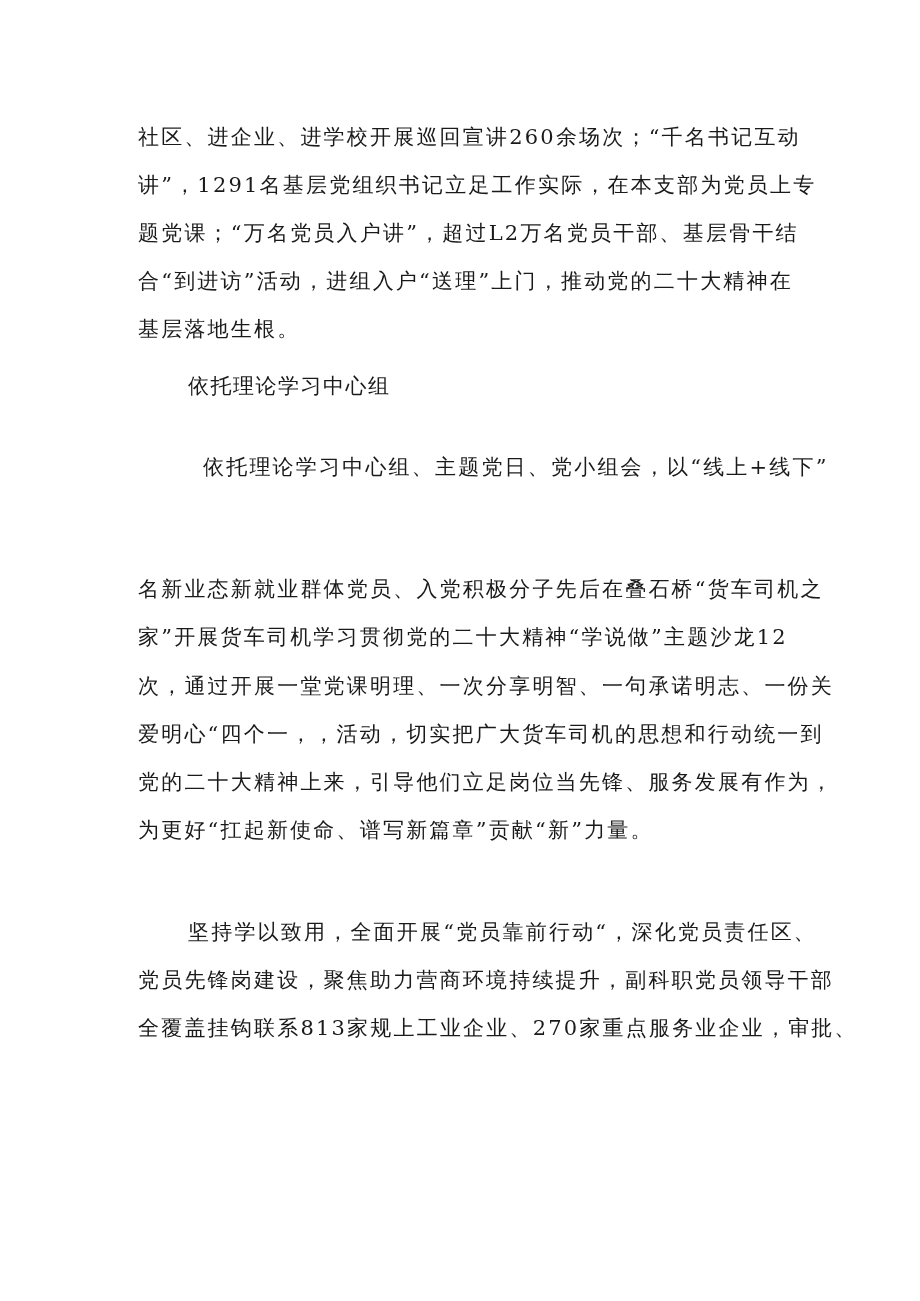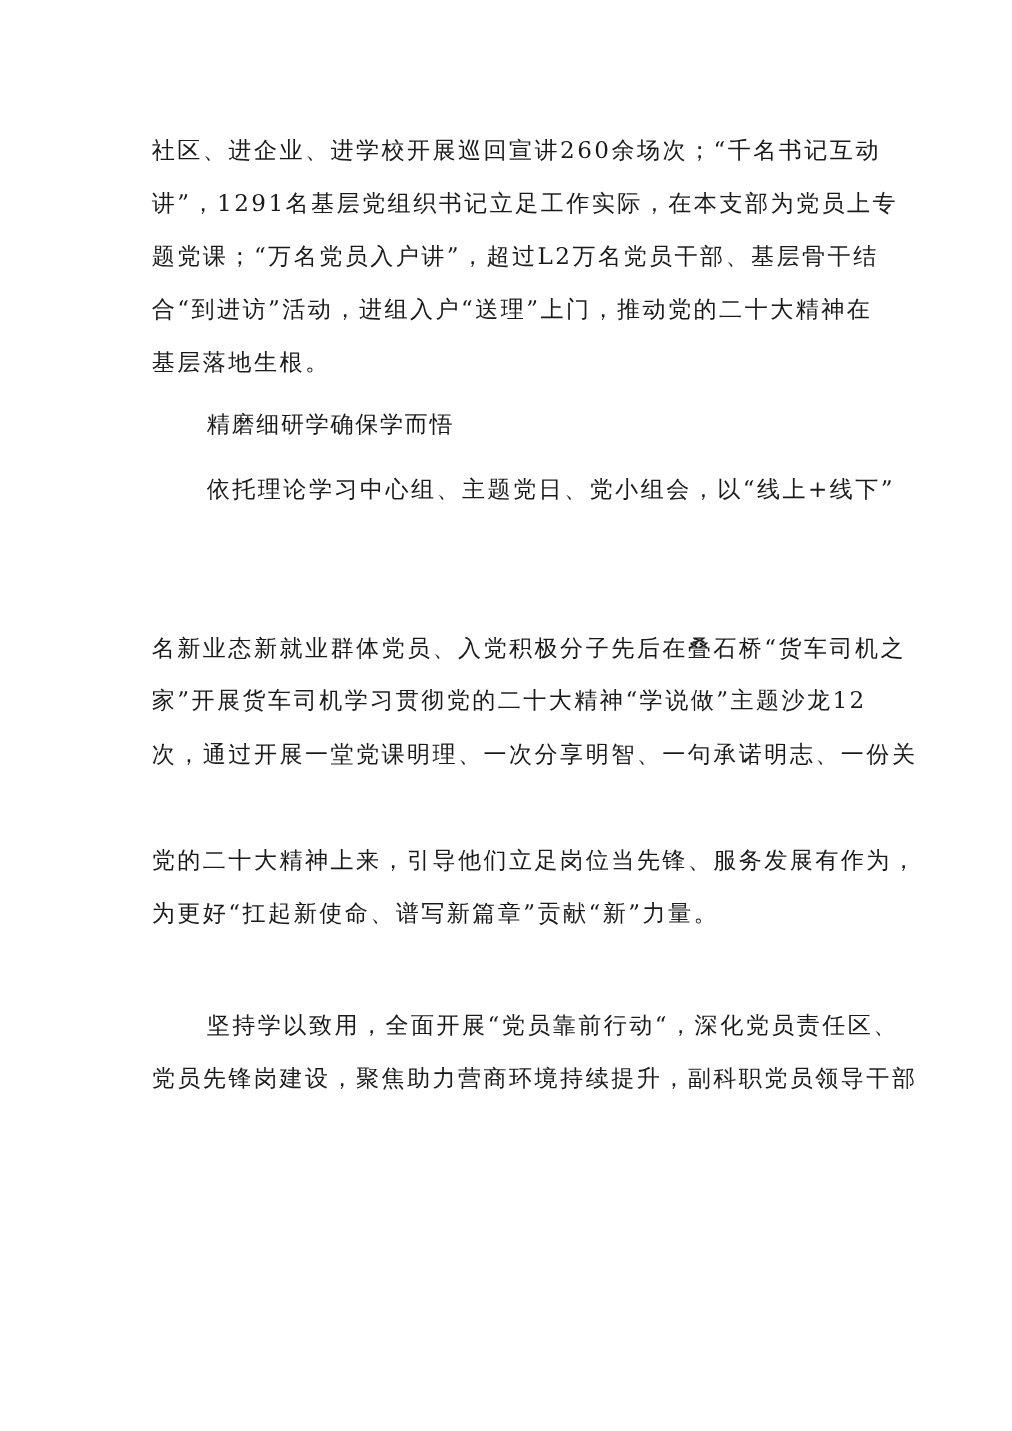--- a/index.html
+++ b/index.html
@@ -15,25 +15,27 @@
 <body>
 
 <div class="page">
 
   <div class="line" style="top:123px;">社区、进企业、进学校开展巡回宣讲260余场次；“千名书记互动</div>
   <div class="line" style="top:171px;">讲”，1291名基层党组织书记立足工作实际，在本支部为党员上专</div>
   <div class="line" style="top:219px;">题党课；“万名党员入户讲”，超过L2万名党员干部、基层骨干结</div>
   <div class="line" style="top:267px;">合“到进访”活动，进组入户“送理”上门，推动党的二十大精神在</div>
   <div class="line" style="top:315px;">基层落地生根。</div>
 
-  <div class="line indent heading" style="top:372px;">精磨细研学确保学而悟</div>
+  <div class="line indent heading" style="top:372px;">依托理论学习中心组</div>
 
-  <div class="line indent" style="top:431px;">依托理论学习中心组、主题党日、党小组会，以“线上+线下”</div>
+  <div class="line indent" style="top:453px;margin-left:15px;">依托理论学习中心组、主题党日、党小组会，以“线上+线下”</div>
   <div class="line" style="top:575px;">名新业态新就业群体党员、入党积极分子先后在叠石桥“货车司机之</div>
   <div class="line" style="top:623px;">家”开展货车司机学习贯彻党的二十大精神“学说做”主题沙龙12</div>
   <div class="line" style="top:672px;">次，通过开展一堂党课明理、一次分享明智、一句承诺明志、一份关</div>
+  <div class="line" style="top:720px;">爱明心“四个一，，活动，切实把广大货车司机的思想和行动统一到</div>
   <div class="line" style="top:816px;">为更好“扛起新使命、谱写新篇章”贡献“新”力量。</div>
   <div class="line" style="top:768px;">党的二十大精神上来，引导他们立足岗位当先锋、服务发展有作为，</div>
 
 
   <div class="line indent" style="top:918px;">坚持学以致用，全面开展“党员靠前行动“，深化党员责任区、</div>
   <div class="line" style="top:966px;">党员先锋岗建设，聚焦助力营商环境持续提升，副科职党员领导干部</div>
+  <div class="line" style="top:1014px;">全覆盖挂钩联系813家规上工业企业、270家重点服务业企业，审批、</div>
 </div>
 
 </body></html>

